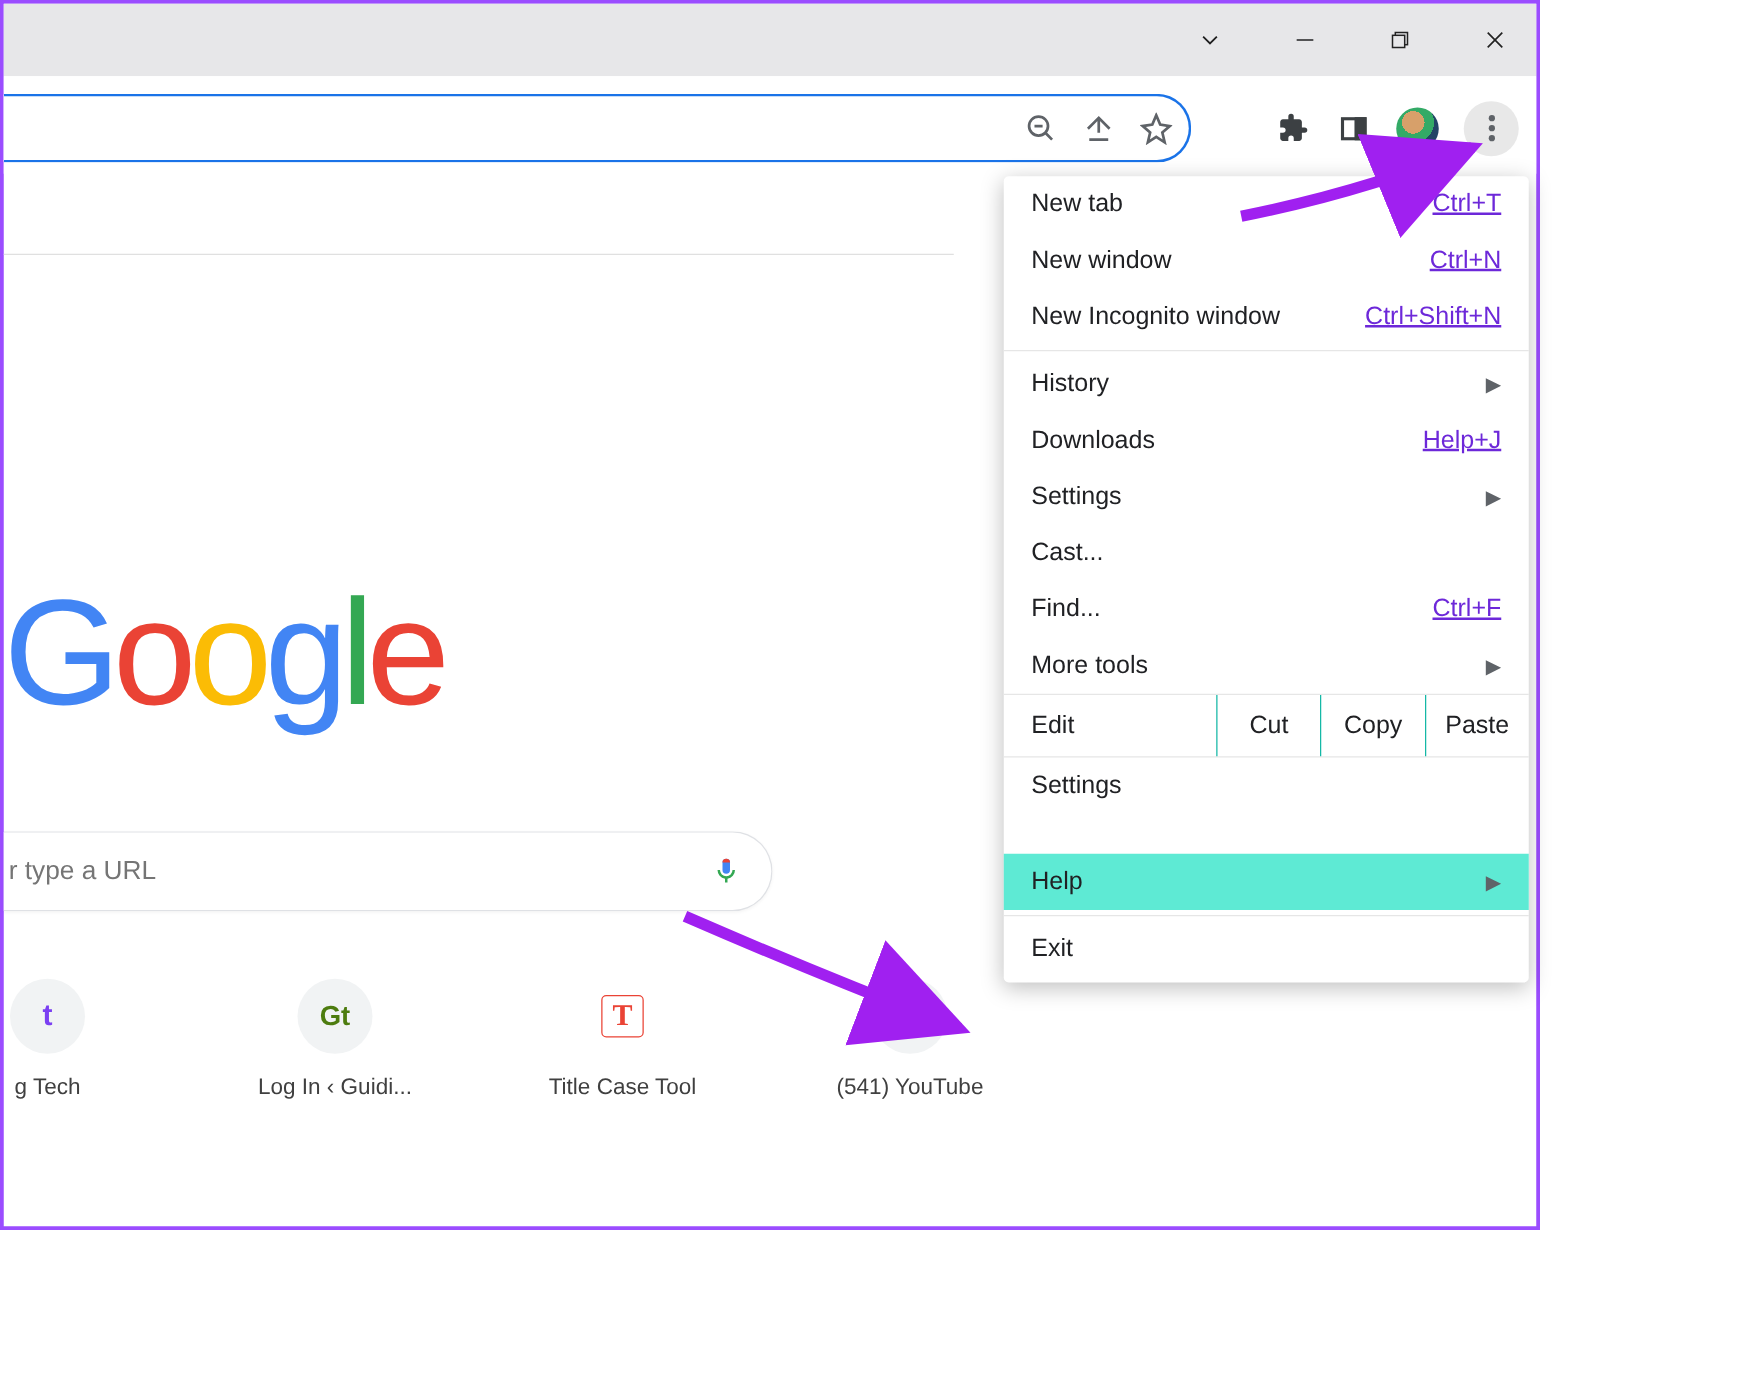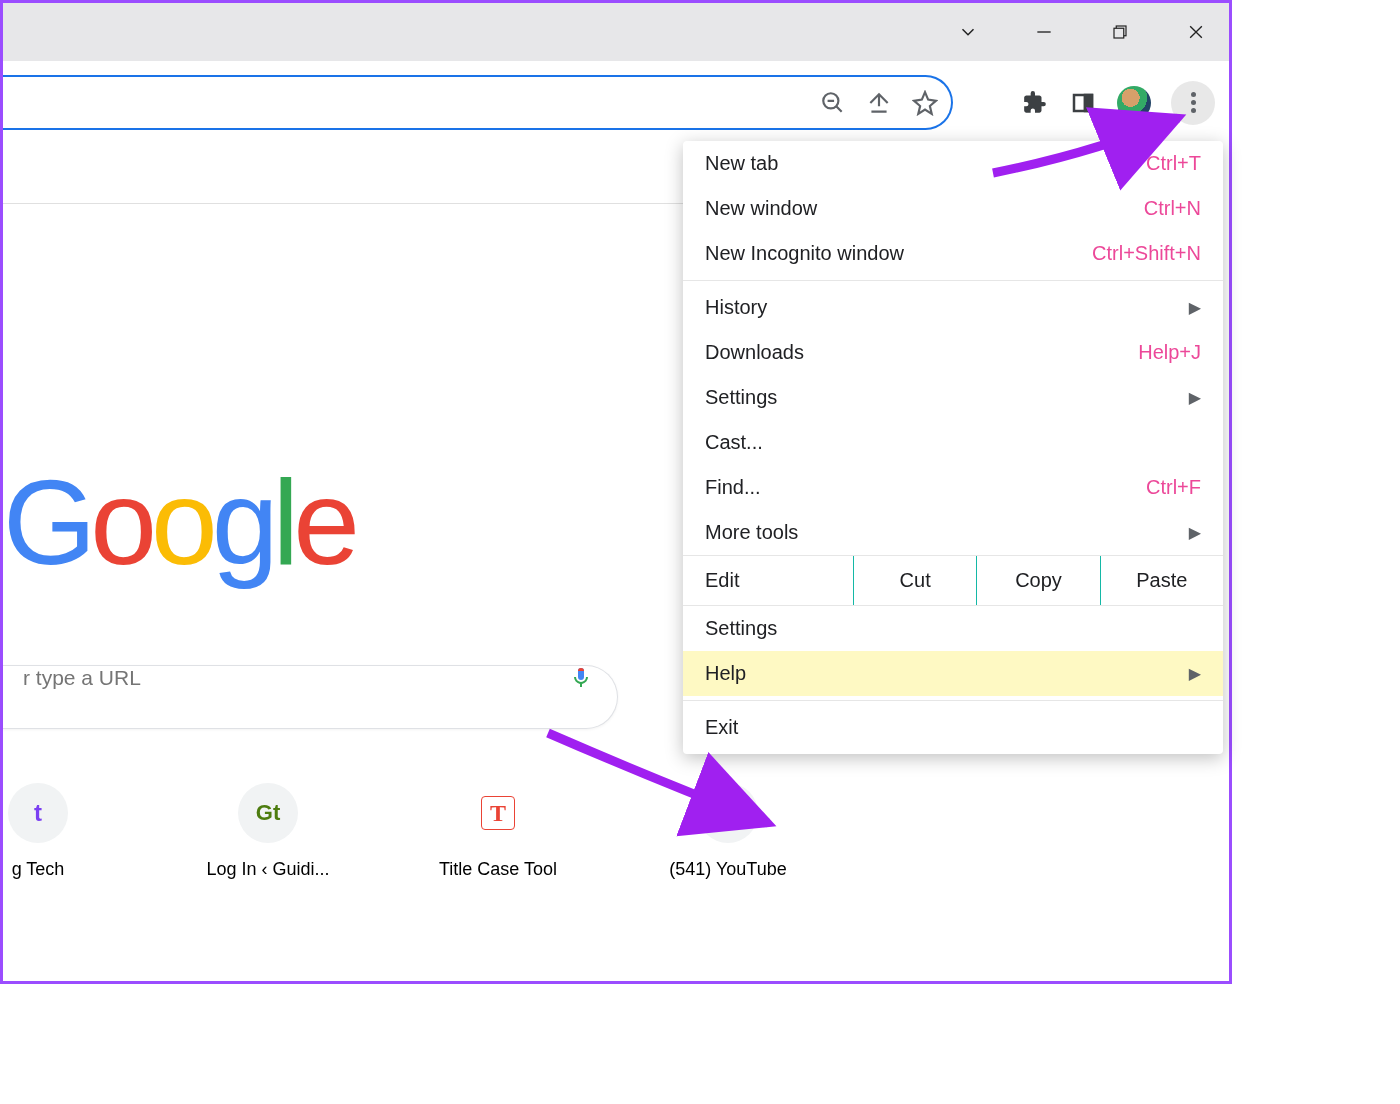--- a/index.html
+++ b/index.html
@@ -104,56 +104,56 @@
 
   
   .searchbar{
     position:absolute;
     left:0; top:662px;
     width:615px; height:64px;
     border-radius:0 32px 32px 0;
     border:1px solid #dfe1e5;
     border-left:none;
     background:#fff;
-    display:flex;align-items:flex-start;
-    padding:0 24px 0 20px;
+    display:flex;align-items:center;
+    padding:0 24px 0 4px;
     box-shadow:0 1px 3px rgba(0,0,0,.05);
   }
   .searchbar .ph{color:#757575;font-size:21px;flex:1;}
   .mic{width:24px;height:24px;}
 
   
   .shortcuts{
     position:absolute;
     left:-40px; top:780px;
     display:flex; gap:80px;
   }
   .shortcut{display:flex;flex-direction:column;align-items:center;width:150px;gap:16px;}
   .short-icon{width:60px;height:60px;border-radius:50%;background:#f1f3f4;display:flex;align-items:center;justify-content:center;font-size:24px;font-weight:700;}
-  .short-label{font-size:18px;color:#000000;white-space:nowrap;text-align:center;}
+  .short-label{font-size:18px;color:#404040;white-space:nowrap;text-align:center;}
 
   
   .menu{
     position:absolute;
     right:6px; top:138px;
-    width:540px;
+    width:420px;
     background:#fff;
     border-radius:4px;
     box-shadow:0 4px 18px rgba(0,0,0,.25);
     font-size:20px;
     color:#202124;
     padding-bottom:4px;
   }
   .menu-item{
     display:flex;align-items:center;justify-content:space-between;
     padding:11px 22px;
     cursor:default;
   }
-  .menu-item.hover{background:#fef9c3;}
-  .menu-item .kbd{color:#ec4899;}
+  .menu-item.hover{background:#5eead4;margin-top:32px;}
+  .menu-item .kbd{color:#6d28d9;text-decoration:underline;}
   .menu-sep{height:1px;background:#e6e6e6;margin:4px 0;}
   .menu-item .arrow{color:#5f6368;font-size:16px;}
   
   .zoom-row{
     display:flex;align-items:center;
     border-top:1px solid #e6e6e6;border-bottom:1px solid #e6e6e6;
   }
   .zoom-row .zlabel{flex:0 0 170px;padding:13px 22px;}
   .zoom-row .zbtn{flex:0 0 55px;text-align:center;color:#333;font-size:24px;border-left:1px solid #e6e6e6;padding:10px 0;}
   .zoom-row .zval{flex:0 0 90px;text-align:center;padding:10px 0;}

